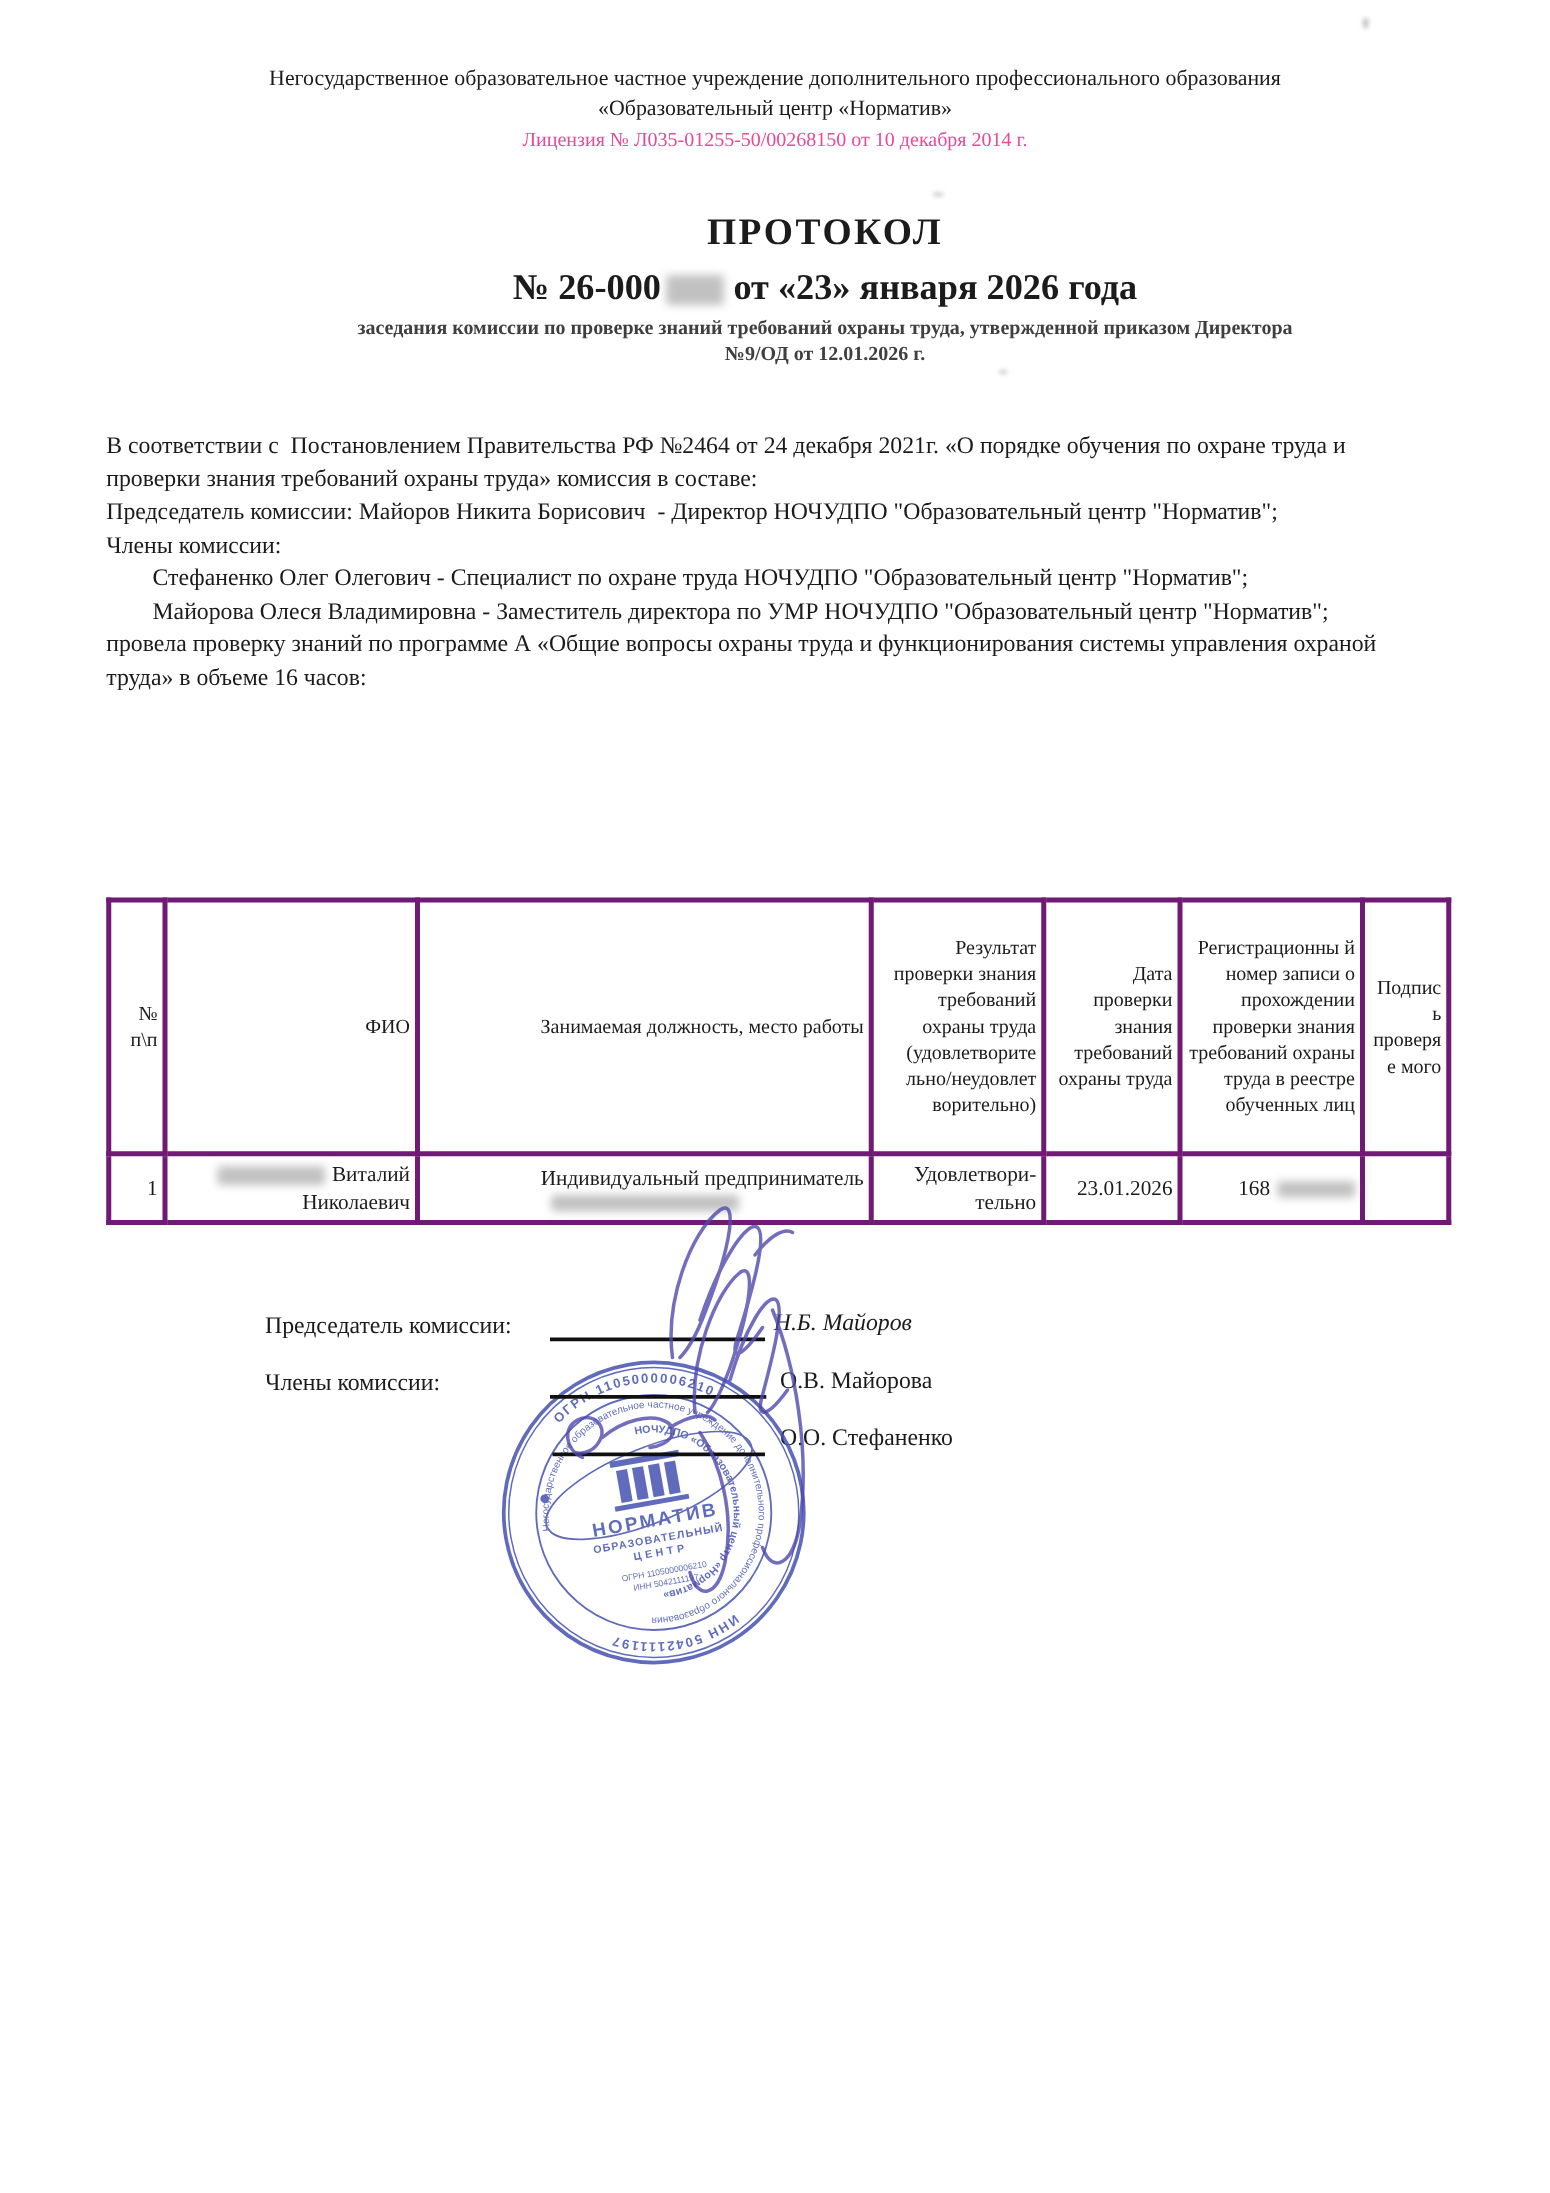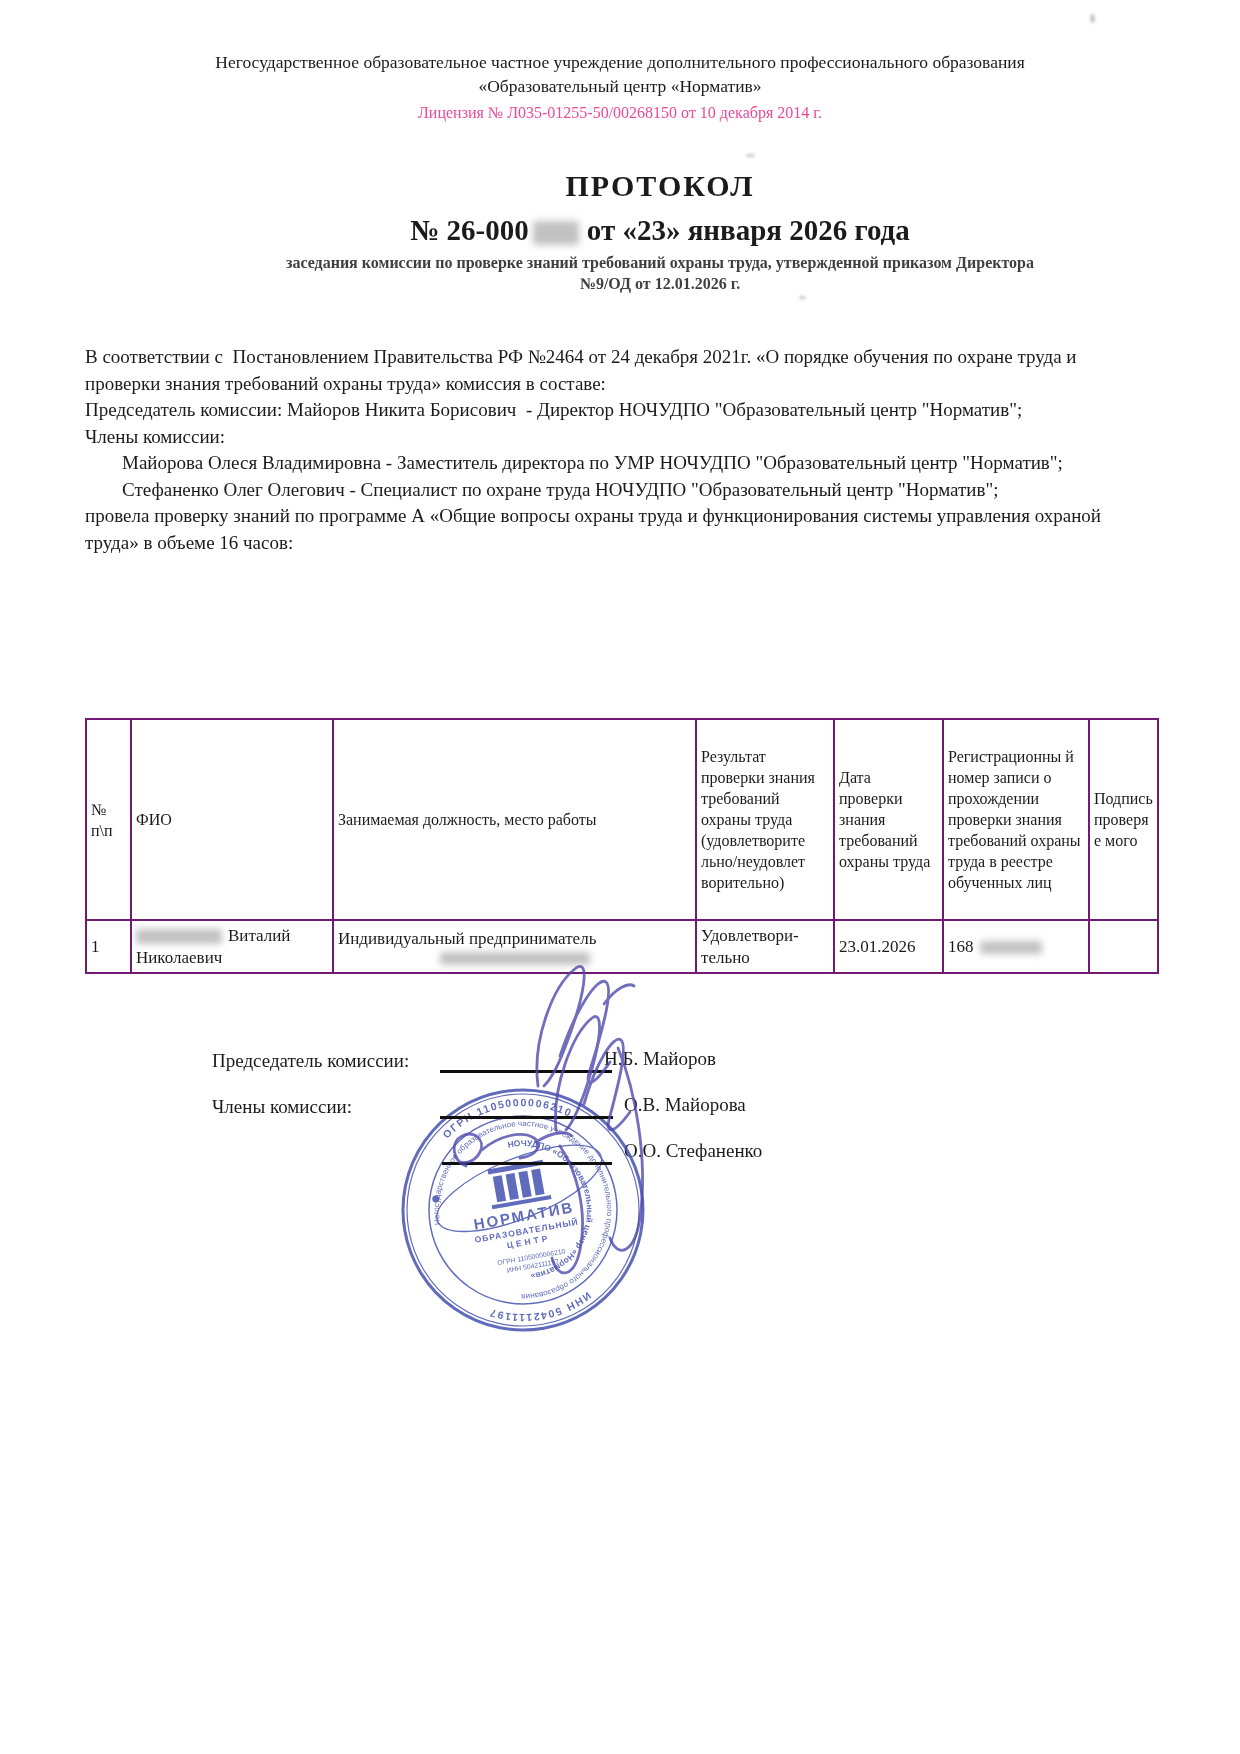--- a/index.html
+++ b/index.html
@@ -17,22 +17,22 @@
   .protocol-title{font-size:30px;font-weight:bold;letter-spacing:2px;margin:0;line-height:36px;}
   .protocol-number{font-size:29px;font-weight:bold;margin-top:8px;line-height:36px;white-space:pre-wrap;}
   .subtitle{font-size:16px;line-height:21px;color:#3f3f3f;margin-top:4px;font-weight:bold;}
   
   .body-text{top:344px;left:85px;width:1045px;font-size:19px;line-height:26.5px;}
   .body-text p{margin:0;white-space:pre-wrap;}
   .indent{margin-left:37px !important;}
   
   table.protocol-table{position:absolute;top:718px;left:85px;border-collapse:collapse;
       table-layout:fixed;width:1072px;font-size:16px;}
-  table.protocol-table th,table.protocol-table td{border:2px solid #701a75;padding:2px 4px;
-      text-align:left;vertical-align:middle;overflow-wrap:anywhere;}
+  table.protocol-table th,table.protocol-table td{border:4px solid #701a75;padding:2px 4px;
+      text-align:right;vertical-align:middle;overflow-wrap:anywhere;}
   table.protocol-table th{font-weight:normal;font-size:16px;line-height:21px;height:195px;}
   table.protocol-table td{font-size:17px;line-height:22px;height:47px;}
   td.cell-fio{text-align:left;vertical-align:middle;padding-left:6px;}
   
   .redact{display:inline-block;background:#8f8f8f;filter:blur(3.5px);opacity:.55;
       border-radius:2px;vertical-align:middle;}
   .redact-num{width:46px;height:24px;margin:0 8px 0 4px;}
   .redact-name{width:86px;height:15px;margin-right:6px;}
   .redact-pos{width:150px;height:13px;margin:2px auto 0 auto;display:block;}
   .redact-reg{width:62px;height:13px;margin-left:6px;}
@@ -64,22 +64,22 @@
   <div class="subtitle">
     <span>заседания комиссии по проверке знаний требований охраны труда, утвержденной приказом Директора</span><br>
     <span>№9/ОД от 12.01.2026 г.</span>
   </div>
 </div>
 
 <div class="abs body-text">
   <p>В соответствии с  Постановлением Правительства РФ №2464 от 24 декабря 2021г. «О порядке обучения по охране труда и проверки знания требований охраны труда» комиссия в составе:</p>
   <p>Председатель комиссии: Майоров Никита Борисович  - Директор НОЧУДПО "Образовательный центр "Норматив";</p>
   <p>Члены комиссии:</p>
+  <p class="indent">Стефаненко Олег Олегович - Специалист по охране труда НОЧУДПО "Образовательный центр "Норматив";</p>
   <p class="indent">Майорова Олеся Владимировна - Заместитель директора по УМР НОЧУДПО "Образовательный центр "Норматив";</p>
-  <p class="indent">Стефаненко Олег Олегович - Специалист по охране труда НОЧУДПО "Образовательный центр "Норматив";</p>
   <p>провела проверку знаний по программе А «Общие вопросы охраны труда и функционирования системы управления охраной труда» в объеме 16 часов:</p>
 </div>
 
 <table class="protocol-table">
   <colgroup>
     <col style="width:45px">
       <col style="width:202px">
       <col style="width:363px">
     <col style="width:138px">
       <col style="width:109px">
@@ -113,21 +113,21 @@
   </tbody>
 </table>
 
 <div class="abs sig-label" style="left:212px;top:1048px;">Председатель комиссии:</div>
 <div class="abs sig-label" style="left:212px;top:1094px;">Члены комиссии:</div>
 
 <div class="sig-line" style="left:440px;top:1070px;width:172px;"></div>
 <div class="sig-line" style="left:440px;top:1116px;width:173px;"></div>
 <div class="sig-line" style="left:442px;top:1162px;width:170px;"></div>
 
-<div class="abs sig-name" style="left:604px;top:1046px;">Н.Б. Майоров</div>
+<div class="abs sig-name" style="left:619px;top:1046px;font-style:italic;">Н.Б. Майоров</div>
 <div class="abs sig-name" style="left:624px;top:1092px;">О.В. Майорова</div>
 <div class="abs sig-name" style="left:624px;top:1138px;">О.О. Стефаненко</div>
 
 <svg class="abs stamp-wrap" width="244" height="244" viewBox="0 0 244 244" style="opacity:.85;" font-family="Liberation Sans, DejaVu Sans, sans-serif" fill="#4553b0">
   <g stroke="#4553b0" fill="none">
     <circle cx="122" cy="122" r="120" stroke-width="3"></circle>
     <circle cx="122" cy="122" r="116" stroke-width="1.2"></circle>
     <circle cx="122" cy="122" r="94" stroke-width="1.5"></circle>
     <ellipse cx="122" cy="100" rx="88" ry="30" stroke-width="1.3" transform="rotate(-12 122 100)"></ellipse>
   </g>

